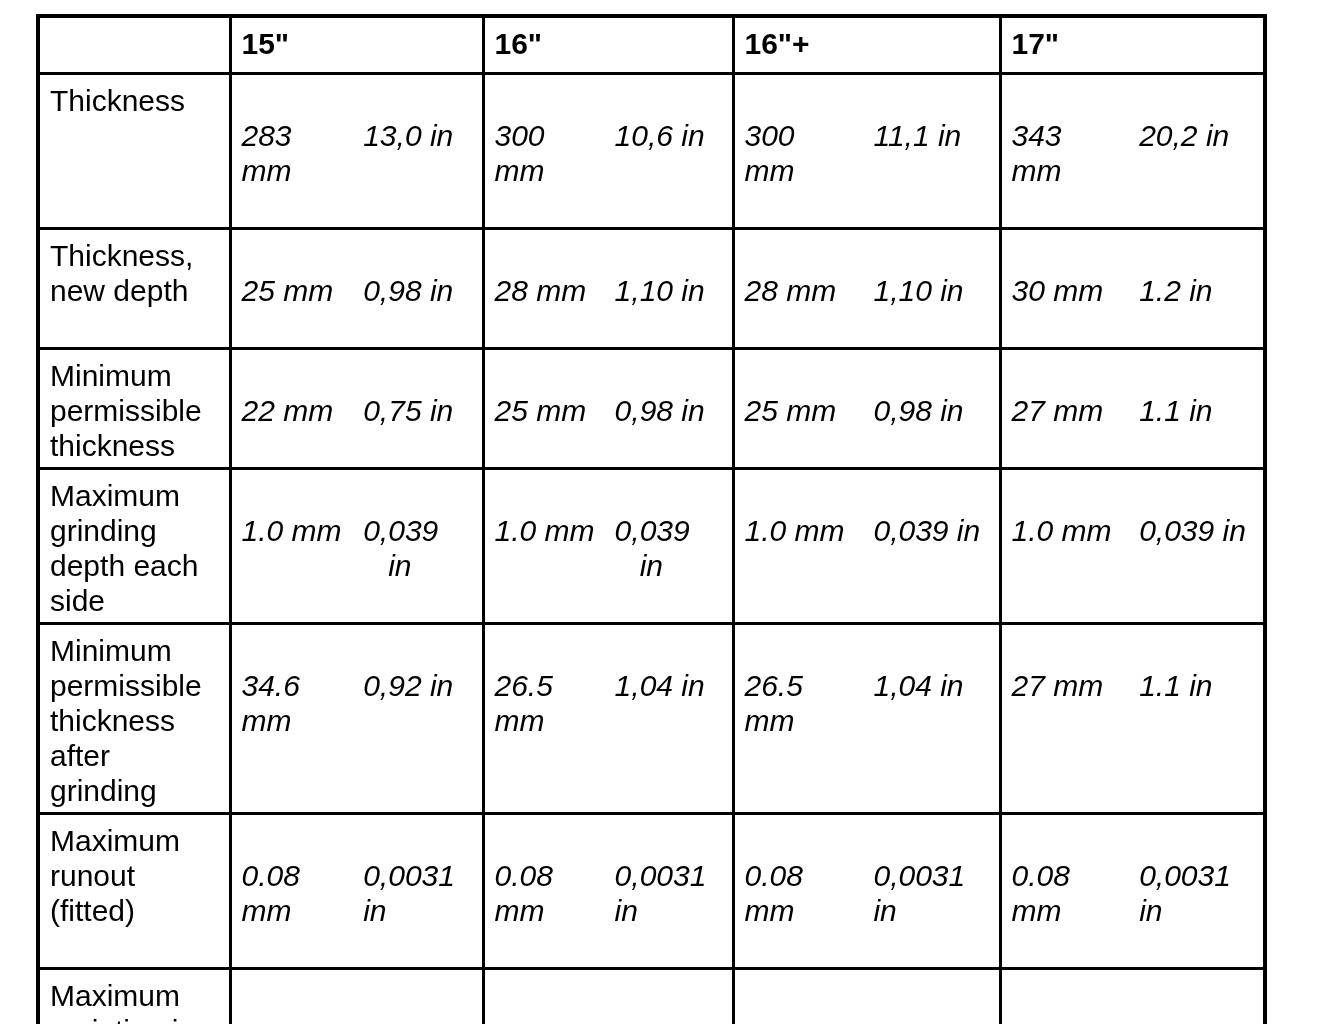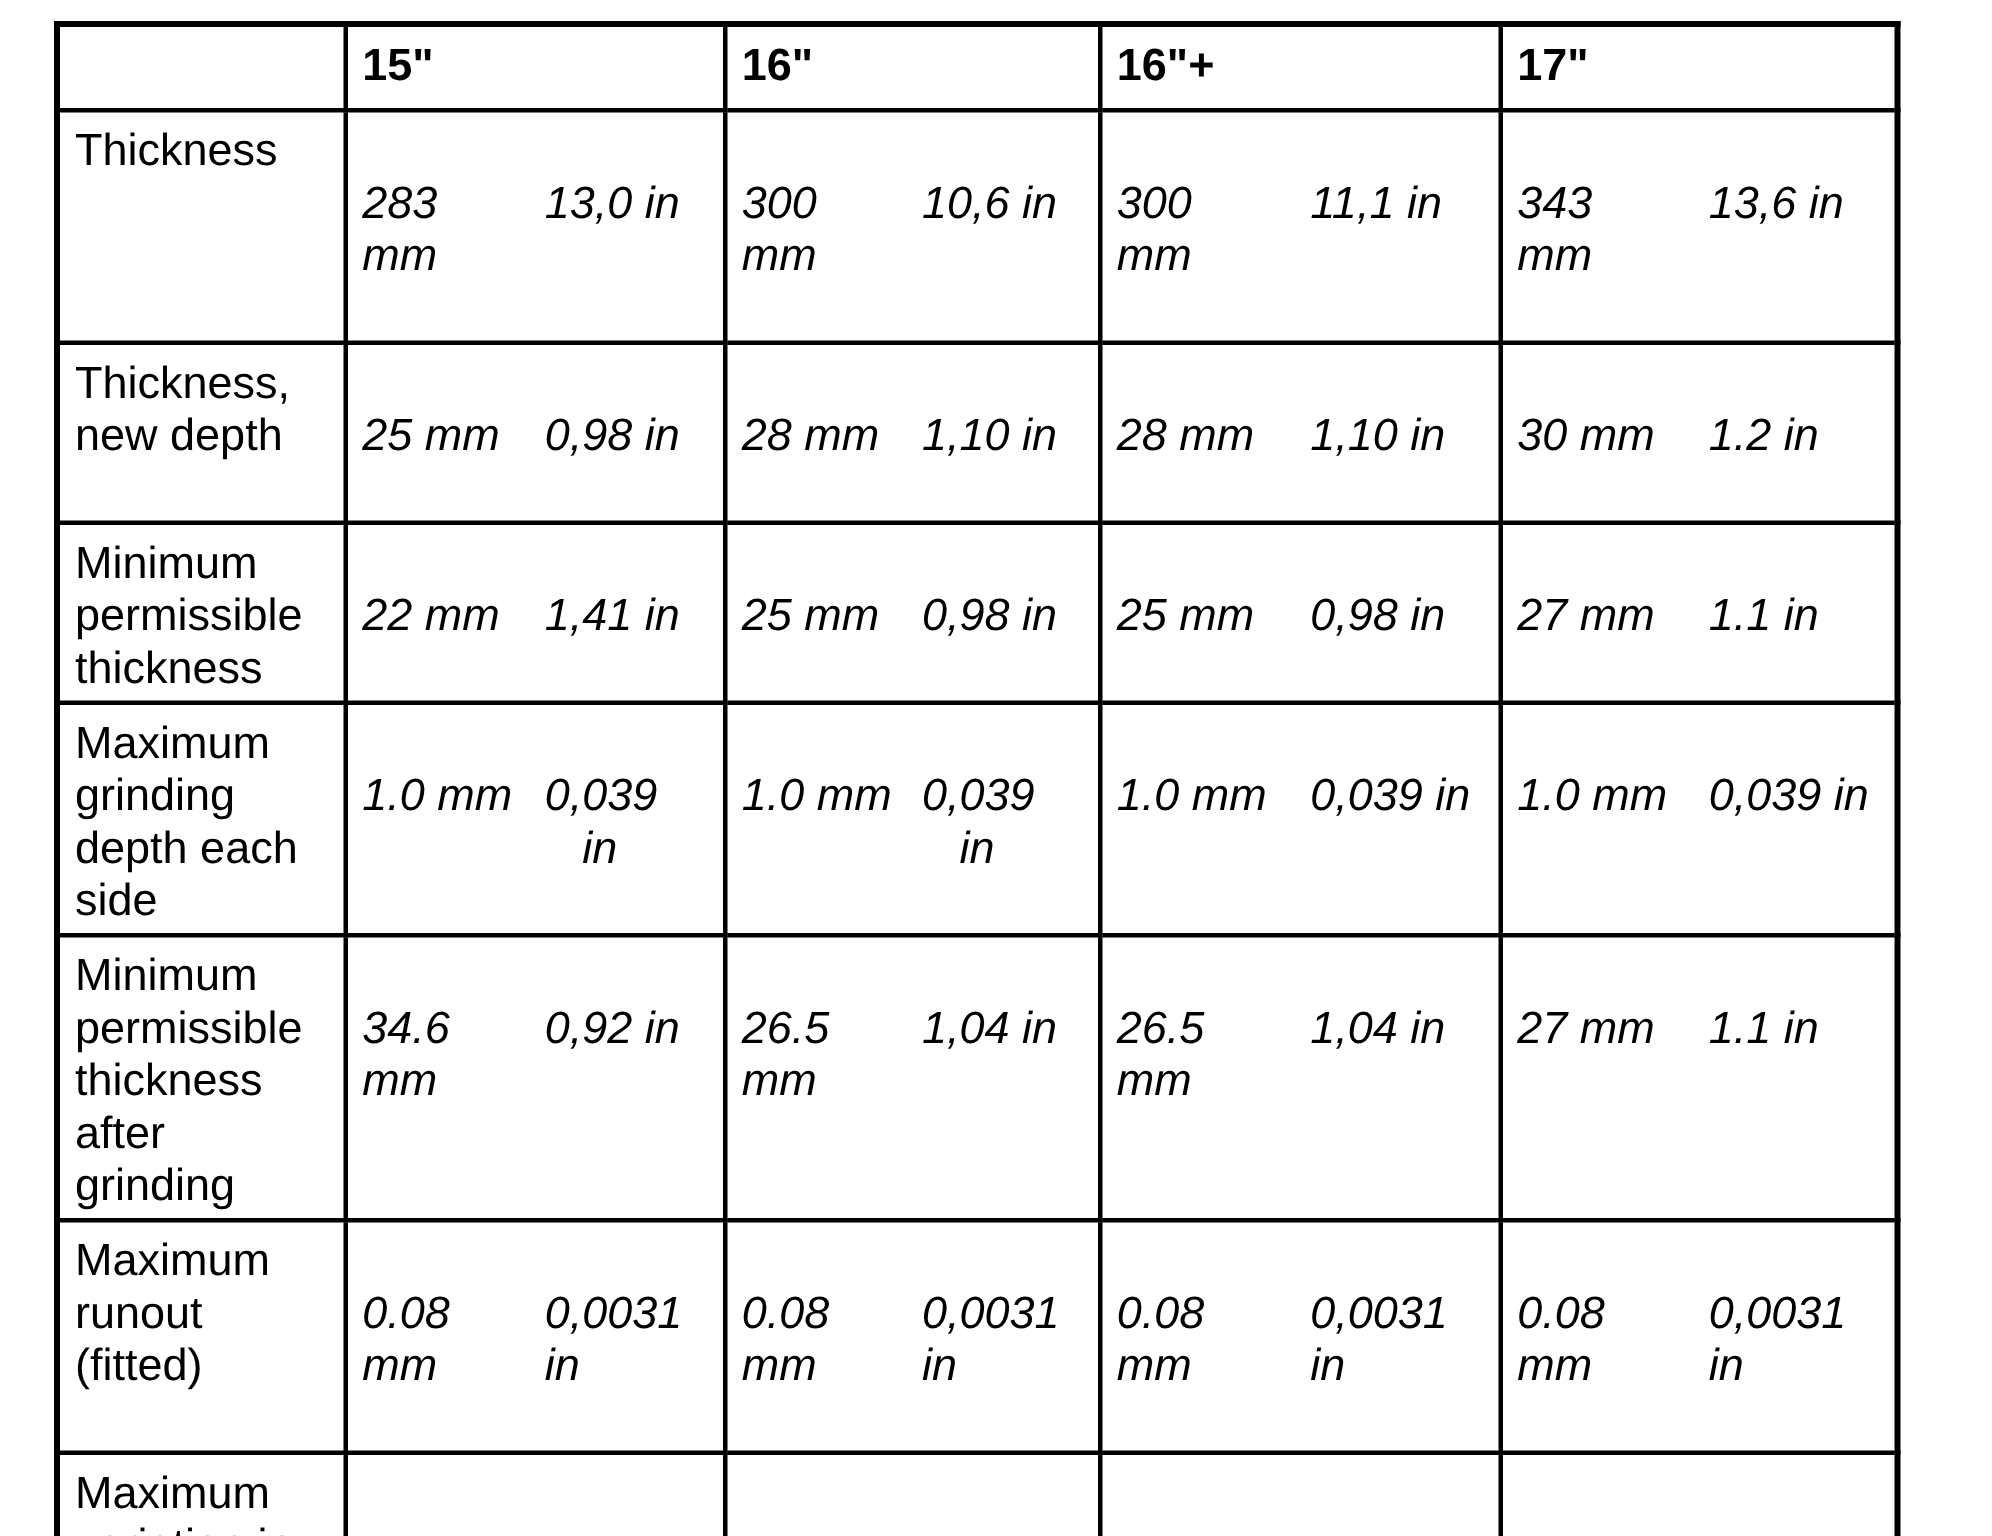--- a/index.html
+++ b/index.html
@@ -86,21 +86,21 @@
         <td>
           <div class="pair"><span class="mm">300
 mm</span><span class="in">10,6 in</span></div>
         </td>
         <td>
           <div class="pair"><span class="mm">300
 mm</span><span class="in">11,1 in</span></div>
         </td>
         <td>
           <div class="pair"><span class="mm">343
-mm</span><span class="in">13,6 in</span></div>
+mm</span><span class="in">20,2 in</span></div>
         </td>
       </tr>
 
       <tr class="r3">
         <td class="label">Thickness,
 new depth</td>
         <td>
           <div class="pair"><span class="mm">25 mm</span><span class="in">0,98 in</span></div>
         </td>
         <td>
@@ -112,21 +112,21 @@
         <td>
           <div class="pair"><span class="mm">30 mm</span><span class="in">1.2 in</span></div>
         </td>
       </tr>
 
       <tr class="r4">
         <td class="label">Minimum
 permissible
 thickness</td>
         <td>
-          <div class="pair"><span class="mm">22 mm</span><span class="in">1,41 in</span></div>
+          <div class="pair"><span class="mm">22 mm</span><span class="in">0,75 in</span></div>
         </td>
         <td>
           <div class="pair"><span class="mm">25 mm</span><span class="in">0,98 in</span></div>
         </td>
         <td>
           <div class="pair"><span class="mm">25 mm</span><span class="in">0,98 in</span></div>
         </td>
         <td>
           <div class="pair"><span class="mm">27 mm</span><span class="in">1.1 in</span></div>
         </td>

